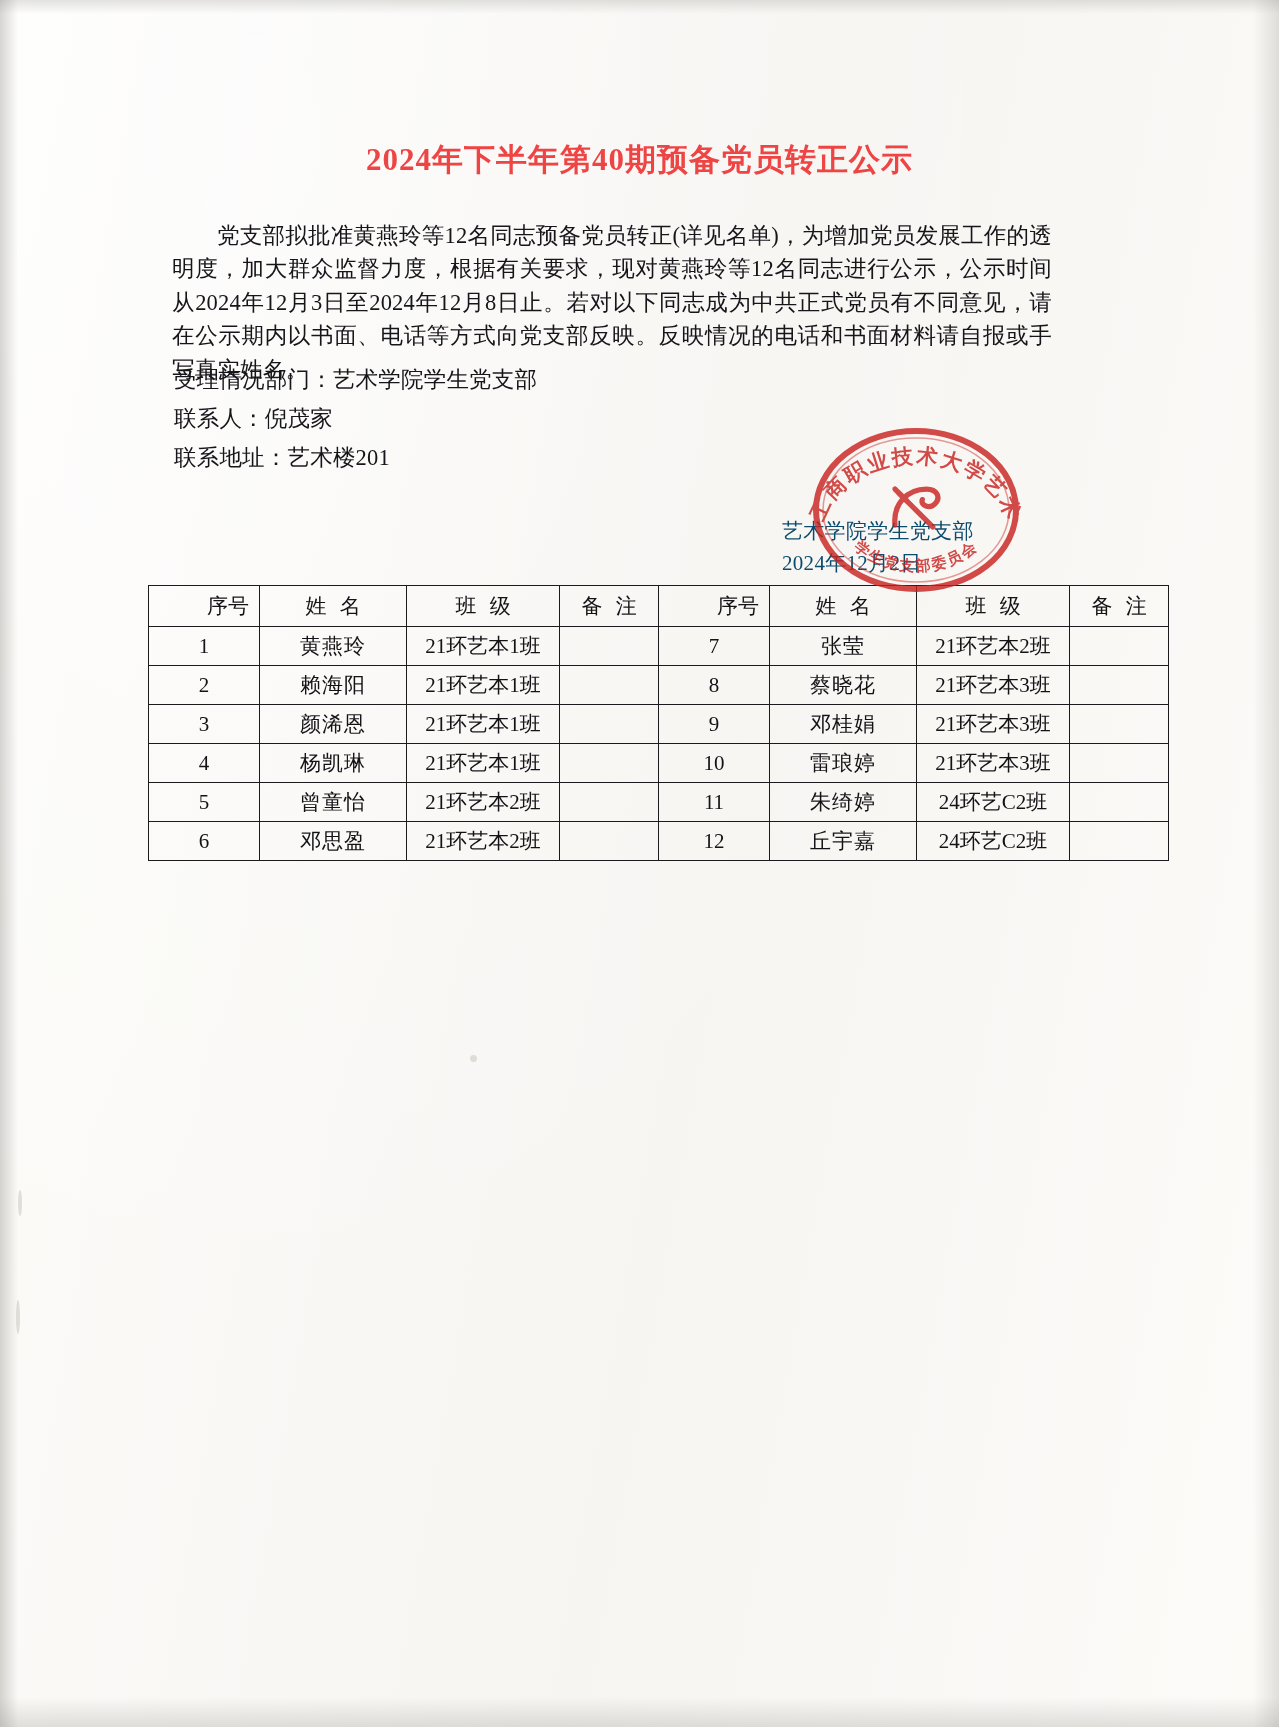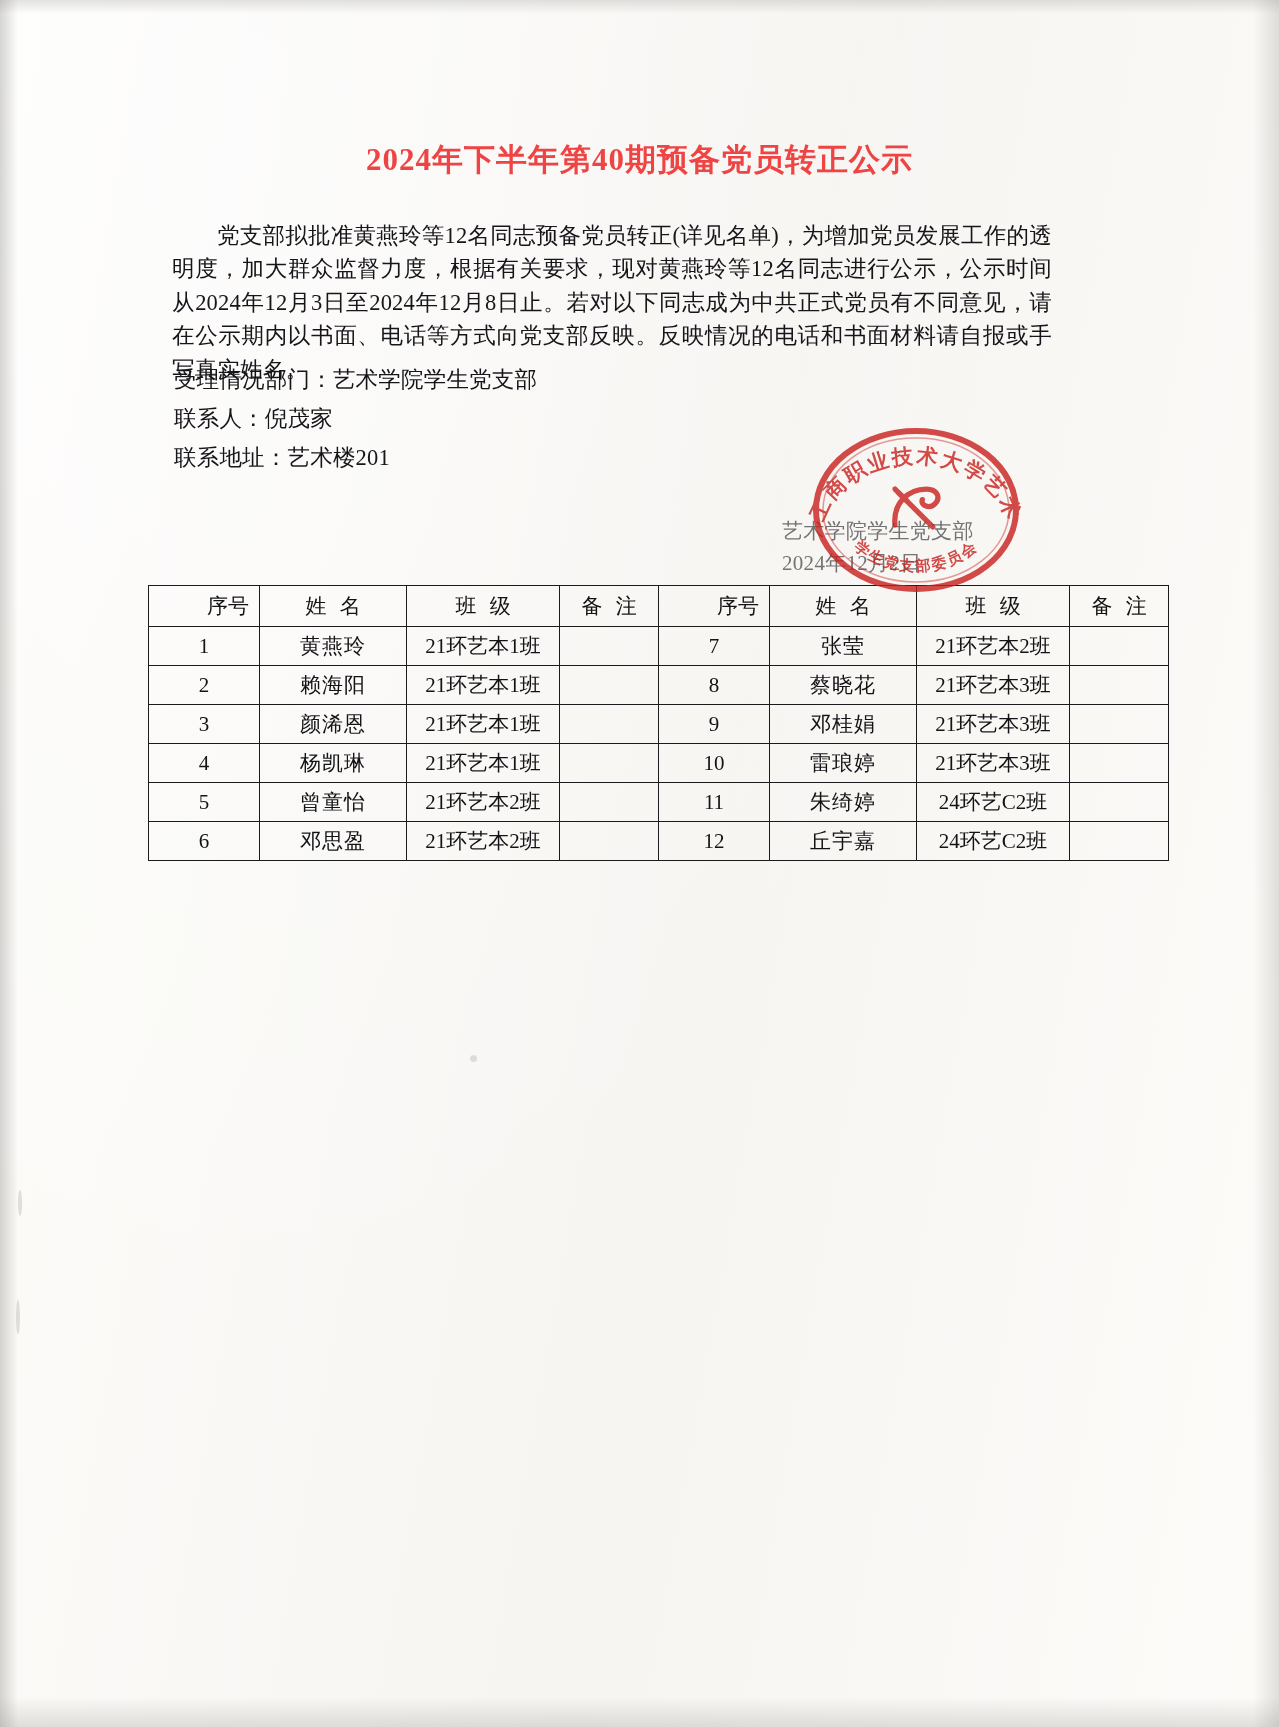--- a/index.html
+++ b/index.html
@@ -109,21 +109,21 @@
   }
   .stamp svg { display: block; }
 
   .stamp-caption {
     position: absolute;
     left: 782px;
     top: 515px;
     z-index: 5;
     font-size: 21px;
     line-height: 32px;
-    color: #737373;
+    color: #0c4a6e;
     letter-spacing: 0.3px;
   }
 
   
   .roster-table {
     position: absolute;
     left: 148px;
     top: 585px;
     width: 918px;
     border-collapse: collapse;

